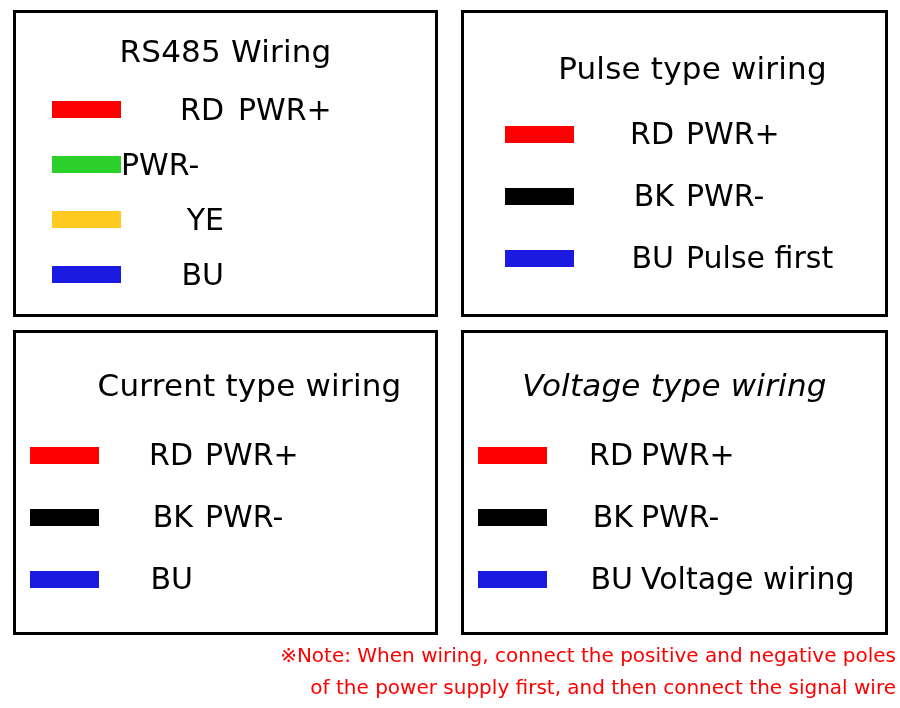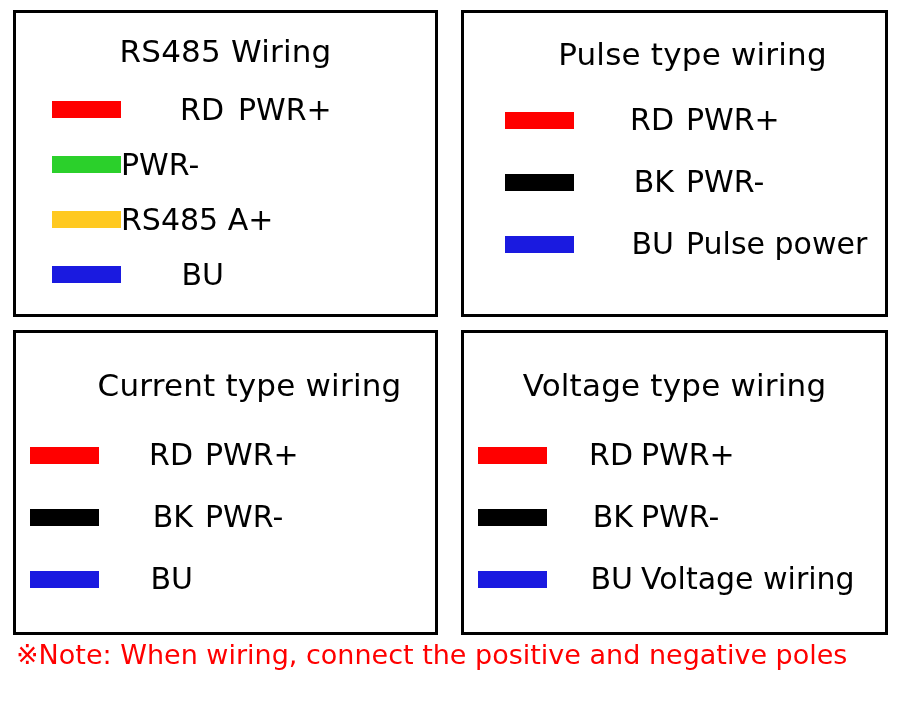--- a/index.html
+++ b/index.html
@@ -39,23 +39,23 @@
   .panel-title {
     text-align: center;
     font-size: 31px;
     line-height: 38px;
     font-weight: 400;
     letter-spacing: 0.2px;
     white-space: nowrap;
   }
 
   #panel-rs485   .panel-title { margin-top: 19px; }
-  #panel-pulse   .panel-title { margin-top: 22px; padding-left: 36px; }
+  #panel-pulse   .panel-title { margin-top: 36px; padding-left: 36px; }
   #panel-current .panel-title { margin-top: 33px; padding-left: 48px; }
-  #panel-voltage .panel-title { margin-top: 33px; }
+  #panel-voltage .panel-title { margin-top: 33px; font-style: italic; }
 
   
   .rows {
     display: block;
   }
   .row {
     display: flex;
     align-items: center;
     white-space: nowrap;
   }
@@ -105,23 +105,24 @@
   #panel-voltage .desc  { padding-left: 0px; }
 
   
   #note {
     position: absolute;
     left: 16px;
     top: 639px;
     width: 880px;
   }
   .note-line {
-    font-size: 27px;
+    font-size: 20px;
     line-height: 32px;
     white-space: nowrap;
+    text-align: right;
   }
 </style>
 </head>
 <body>
 
 <div id="page">
 
   <div class="panel" id="panel-rs485">
     <div class="panel-title">RS485 Wiring</div>
     <div class="rows">
@@ -132,21 +133,21 @@
         <span class="desc">PWR+</span>
       </div>
 
       <div class="row">
         <span class="swatch" style="background-color: rgb(43, 208, 43);"></span>
         <span class="desc">PWR-</span>
       </div>
 
       <div class="row">
         <span class="swatch" style="background-color: rgb(255, 201, 32);"></span>
-        <span class="desc">RS485 A+</span>
+        <span class="code">YE</span>
       </div>
 
       <div class="row">
         <span class="swatch" style="background-color: rgb(26, 26, 224);"></span>
         <span class="code">BU</span>
       </div>
 
     </div>
   </div>
 
@@ -162,21 +163,21 @@
 
       <div class="row">
         <span class="swatch" style="background-color: rgb(0, 0, 0);"></span>
         <span class="code">BK</span>
         <span class="desc">PWR-</span>
       </div>
 
       <div class="row">
         <span class="swatch" style="background-color: rgb(26, 26, 224);"></span>
         <span class="code">BU</span>
-        <span class="desc">Pulse power</span>
+        <span class="desc">Pulse first</span>
       </div>
 
     </div>
   </div>
 
   <div class="panel" id="panel-current">
     <div class="panel-title">Current type wiring</div>
     <div class="rows">
 
       <div class="row">
@@ -219,15 +220,16 @@
         <span class="swatch" style="background-color: rgb(26, 26, 224);"></span>
         <span class="code">BU</span>
         <span class="desc">Voltage wiring</span>
       </div>
 
     </div>
   </div>
 
   <div id="note">
     <div class="note-line" style="color: rgb(255, 0, 0);">※Note: When wiring, connect the positive and negative poles</div>
+    <div class="note-line" style="color: rgb(255, 0, 0);">of the power supply first, and then connect the signal wire</div>
   </div>
 
 </div>
 
 </body></html>

